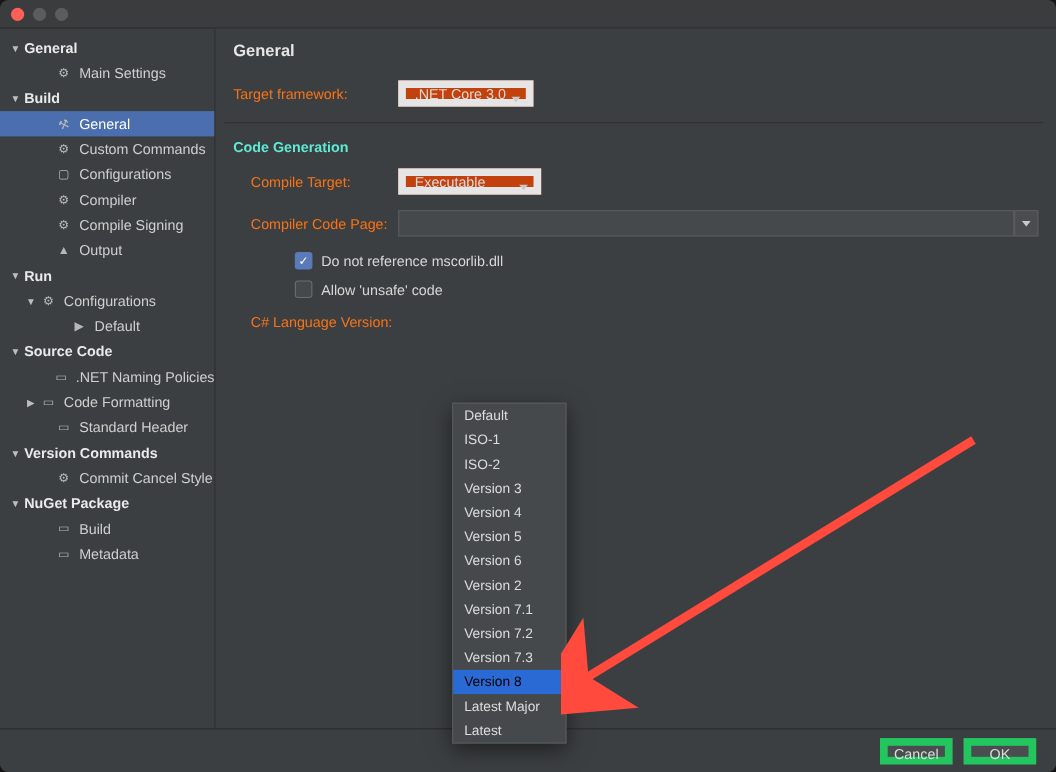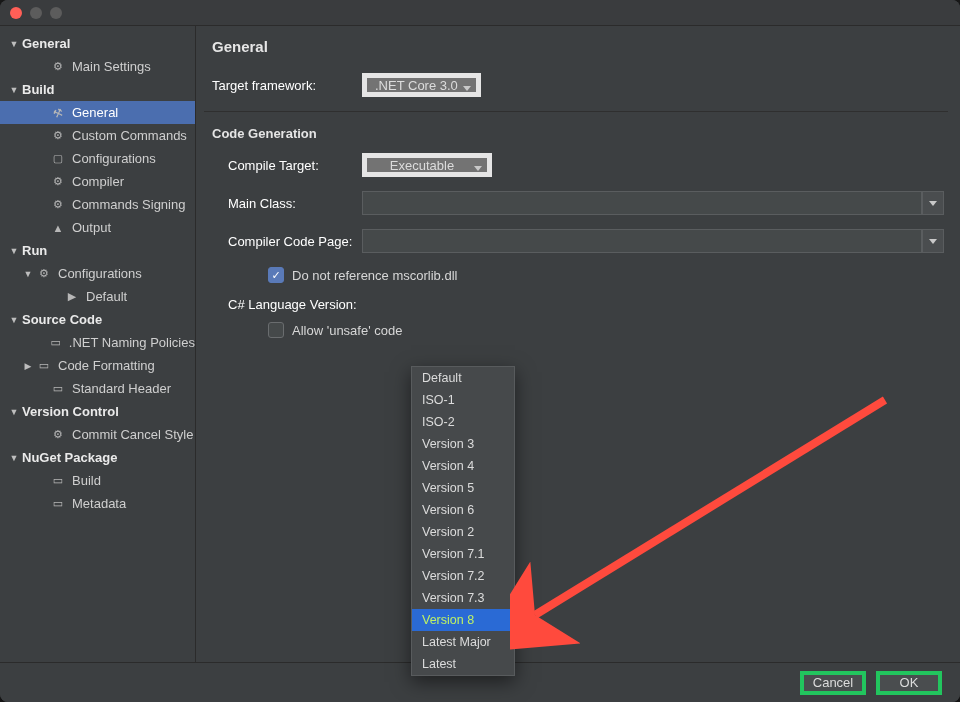--- a/index.html
+++ b/index.html
@@ -19,38 +19,38 @@
   .tree-item.selected { background: #4b6eaf; color: #fff; }
   .tree-item .arrow { width: 12px; display: inline-block; font-size: 9px; color: #bdbdbd; text-align: center; margin-right: 2px; }
   .tree-item .ic { width: 16px; height: 16px; margin-right: 6px; display: inline-flex; align-items: center; justify-content: center; color: #b7b7b7; font-size: 11px; }
   .tree-item .hammer { transform: rotate(-20deg); }
   .content { flex: 1; background: #3c3f41; position: relative; overflow: hidden; }
   .content-header { padding: 12px 16px 18px 16px; }
   .content-header h1 { font-size: 15px; font-weight: bold; color: #e6e6e6; }
   .hr { height: 1px; background: #2f2f2f; margin: 0 12px 14px 8px; }
   .section-body { padding: 0 16px; }
   .row { display: flex; align-items: center; margin-bottom: 14px; }
-  .row .lbl { width: 150px; color: #ffffff; }
+  .row .lbl { width: 150px; color: #f97316; }
   .row .lbl.indent { padding-left: 16px; }
-  .dropdown { display: inline-flex; align-items: center; background: #737373; border: 5px solid #e5e5e5; height: 24px; padding: 0 18px 0 8px; position: relative; color: #dcdcdc; min-width: 80px; }
+  .dropdown { display: inline-flex; align-items: center; background: #c2410c; border: 7px solid #e5e5e5; height: 24px; padding: 0 18px 0 8px; position: relative; color: #dcdcdc; min-width: 80px; }
   .dropdown .caret { position: absolute; right: 5px; top: 8px; width: 0; height: 0; border-left: 4px solid transparent; border-right: 4px solid transparent; border-top: 5px solid #c9c9c9; }
-  .dropdown.wide { width: 130px; justify-content: center; }
+  .dropdown.wide { width: 130px; }
   .text-input { background: #45494a; border: 1px solid #5a5d5f; height: 24px; color: #dcdcdc; padding: 0 6px; }
   .text-input.full { flex: 1; }
   .btn-small { background: #4a4d4f; border: 1px solid #5a5d5f; height: 24px; padding: 0 10px; color: #dcdcdc; margin-left: 6px; }
   .combo-caret { width: 22px; height: 24px; background: #4a4d4f; border: 1px solid #5a5d5f; display: inline-flex; align-items: center; justify-content: center; margin-left: 0; }
   .combo-caret .caret { width: 0; height: 0; border-left: 4px solid transparent; border-right: 4px solid transparent; border-top: 5px solid #c9c9c9; }
-  .subhead { font-weight: bold; color: #e5e5e5; margin: 8px 0 12px 0; }
+  .subhead { font-weight: bold; color: #5eead4; margin: 8px 0 12px 0; }
   .checkbox { width: 16px; height: 16px; border: 1px solid #6a6d6f; border-radius: 3px; display: inline-flex; align-items: center; justify-content: center; margin-right: 8px; background: #45494a; }
   .checkbox.checked { background: #5a7ab8; border-color: #5a7ab8; color: #fff; font-size: 11px; }
   .footer { position: absolute; bottom: 0; left: 0; right: 0; height: 40px; border-top: 1px solid #2b2b2b; display: flex; align-items: center; justify-content: flex-end; padding: 0 18px; gap: 10px; background: #3c3f41; }
-  .btn { min-width: 66px; height: 24px; background: #4a4d4f; border: 4px solid #22c55e; color: #dcdcdc; font-size: 13px; }
+  .btn { min-width: 66px; height: 24px; background: #4a4d4f; border: 7px solid #22c55e; color: #dcdcdc; font-size: 13px; }
   .popup { position: absolute; left: 411px; top: 366px; width: 104px; background: #46494b; border: 1px solid #585b5d; box-shadow: 0 6px 18px rgba(0,0,0,.5); z-index: 50; }
   .popup .opt { height: 22px; padding: 0 10px; display: flex; align-items: center; color: #dcdcdc; font-size: 12.5px; cursor: default; white-space: nowrap; }
-  .popup .opt.sel { background: #2a6ad5; color: #bef264; }
+  .popup .opt.sel { background: #2a6ad5; color: #000000; }
   .arrow-annot { position: absolute; z-index: 60; pointer-events: none; }
 </style>
 </head>
 <body>
 
 <div class="window">
   <div class="titlebar">
     <div class="traffic">
       <div class="tl close"></div>
       <div class="tl min"></div>
@@ -89,21 +89,21 @@
           <span>Configurations</span>
         </div>
         <div class="tree-item" style="padding-left: 36px;">
           <span class="arrow"></span>
           <span class="ic">⚙</span>
           <span>Compiler</span>
         </div>
         <div class="tree-item" style="padding-left: 36px;">
           <span class="arrow"></span>
           <span class="ic">⚙</span>
-          <span>Commands Signing</span>
+          <span>Compile Signing</span>
         </div>
         <div class="tree-item" style="padding-left: 36px;">
           <span class="arrow"></span>
           <span class="ic">▲</span>
           <span>Output</span>
         </div>
         <div class="tree-item section" style="padding-left: 8px;">
           <span class="arrow">▼</span>
           <span>Run</span>
         </div>
@@ -131,21 +131,21 @@
           <span class="ic">▭</span>
           <span>Code Formatting</span>
         </div>
         <div class="tree-item" style="padding-left: 36px;">
           <span class="arrow"></span>
           <span class="ic">▭</span>
           <span>Standard Header</span>
         </div>
         <div class="tree-item section" style="padding-left: 8px;">
           <span class="arrow">▼</span>
-          <span>Version Control</span>
+          <span>Version Commands</span>
         </div>
         <div class="tree-item" style="padding-left: 36px;">
           <span class="arrow"></span>
           <span class="ic">⚙</span>
           <span>Commit Cancel Style</span>
         </div>
         <div class="tree-item section" style="padding-left: 8px;">
           <span class="arrow">▼</span>
           <span>NuGet Package</span>
         </div>
@@ -182,50 +182,43 @@
         <div class="subhead">Code Generation</div>
 
         <div class="row">
           <span class="lbl indent">Compile Target:</span>
           <div class="dropdown wide">
             <span>Executable</span>
             <span class="caret"></span>
           </div>
         </div>
 
-        <div class="row">
-          <span class="lbl indent">Main Class:</span>
-          <div class="text-input full"></div>
-          <div class="combo-caret">
-              <span class="caret"></span>
-            </div>
-        </div>
 
 
         <div class="row">
           <span class="lbl indent">Compiler Code Page:</span>
           <div class="text-input full"></div>
           <div class="combo-caret">
               <span class="caret"></span>
             </div>
         </div>
 
         <div class="row" style="padding-left:56px;">
           <span class="checkbox checked">✓</span>
           <span>Do not reference mscorlib.dll</span>
         </div>
 
 
-        <div class="row">
-          <span class="lbl indent" style="width:170px;">C# Language Version:</span>
-        </div>
-
         <div class="row" style="padding-left:56px; margin-top:-4px;">
           <span class="checkbox"></span>
           <span>Allow 'unsafe' code</span>
+        </div>
+
+        <div class="row">
+          <span class="lbl indent" style="width:170px;">C# Language Version:</span>
         </div>
       </div>
     </div>
   </div>
 
   <div class="footer">
     <button class="btn">Cancel</button>
     <button class="btn">OK</button>
   </div>
 

